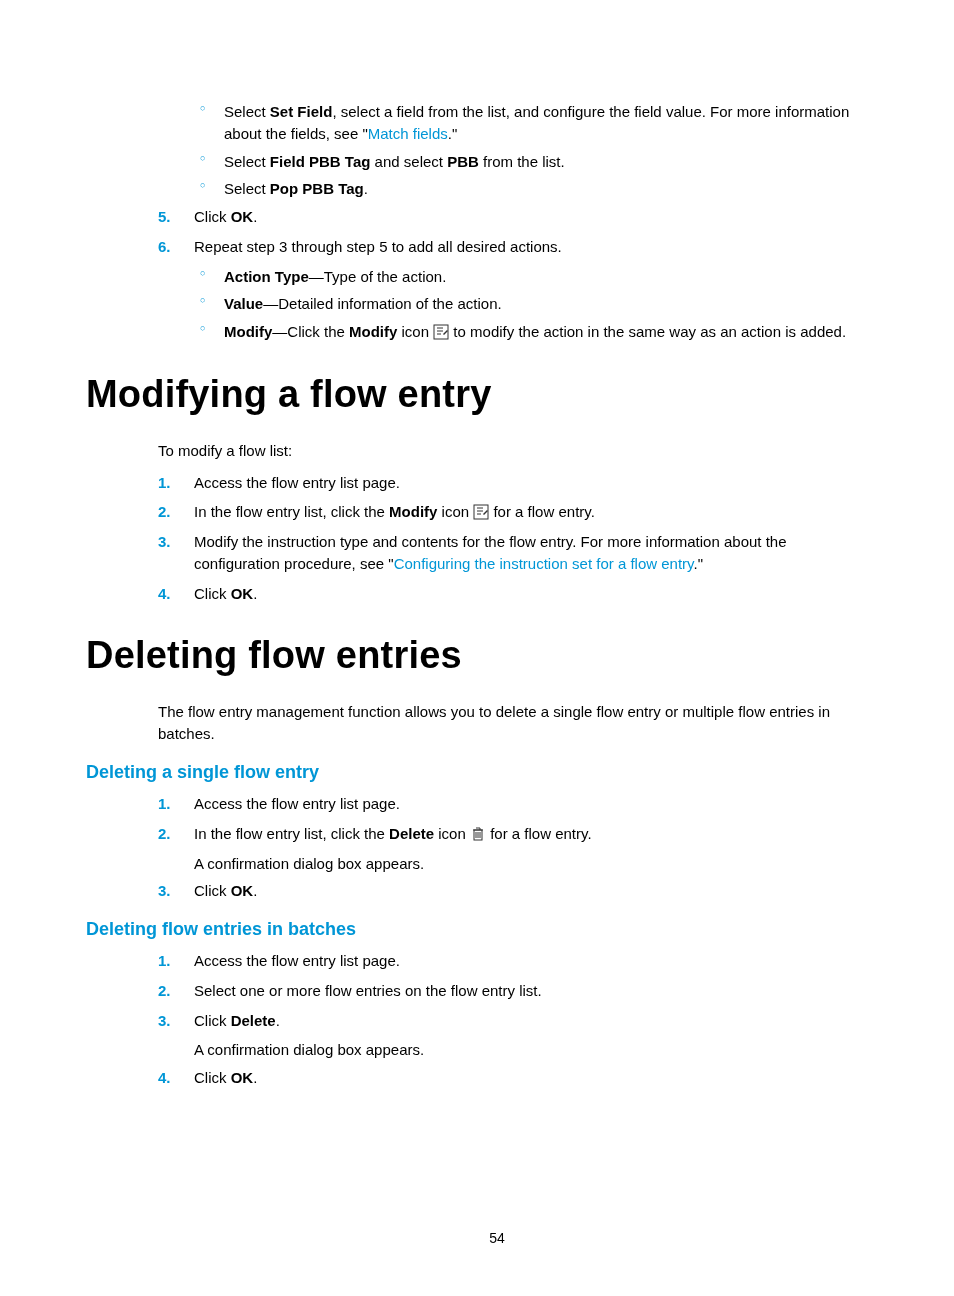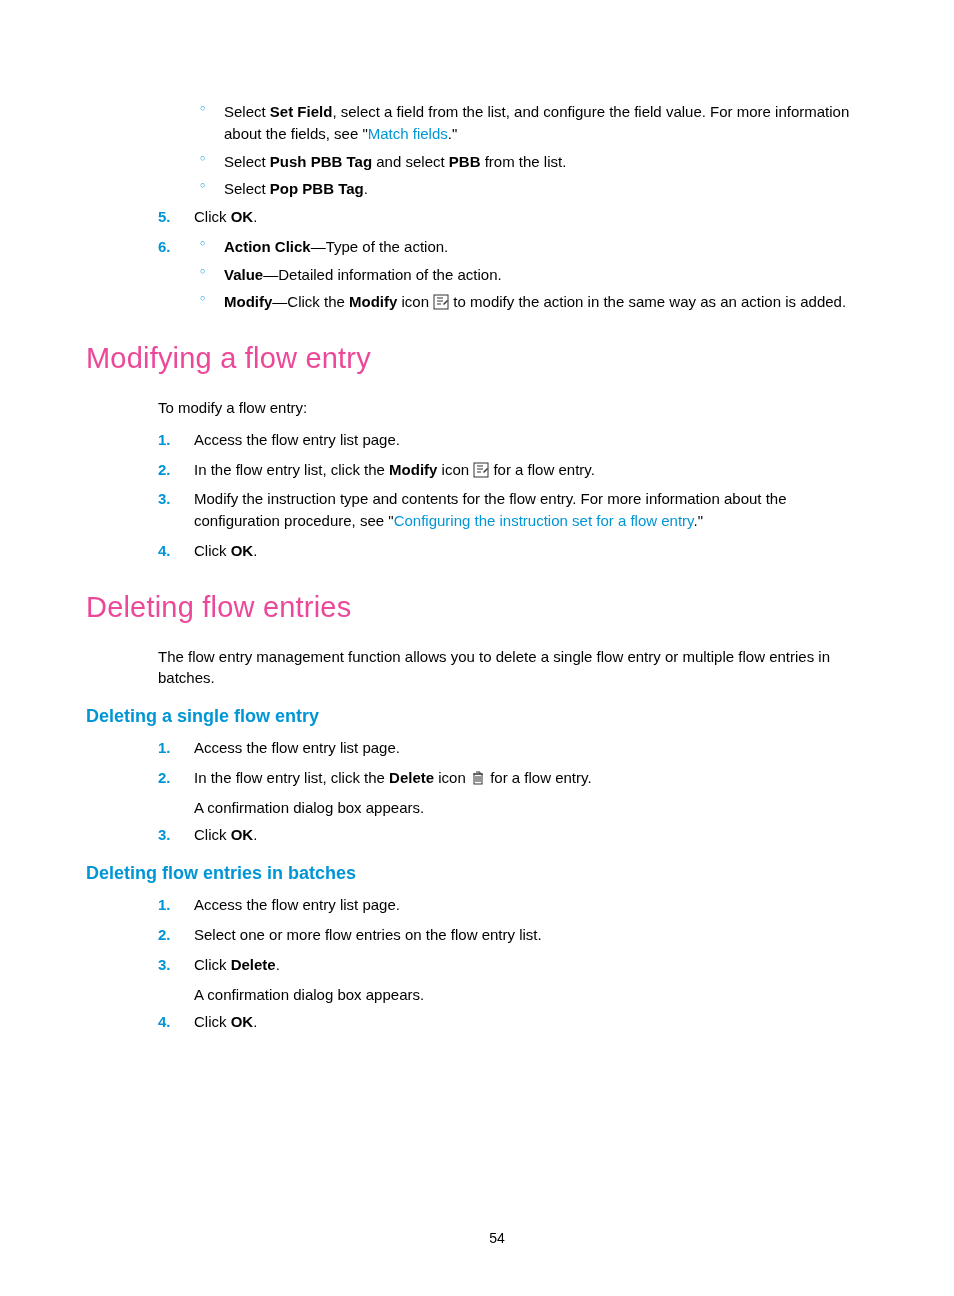--- a/index.html
+++ b/index.html
@@ -16,23 +16,23 @@
     width: 954px;
     height: 1296px;
     position: relative;
     box-sizing: border-box;
     padding: 96px 86px 0 86px;
   }
   .content {
     margin-left: 72px;
   }
   .h2 {
-    color: #ec4899;
-    font-size: 29px;
-    font-weight: 400;
+    color: #000000;
+    font-size: 38px;
+    font-weight: 700;
     margin: 24px 0 18px -72px;
     letter-spacing: 0.2px;
   }
   .h3 {
     color: #0096d6;
     font-size: 18px;
     font-weight: bold;
     margin: 14px 0 8px -72px;
   }
   p {
@@ -101,55 +101,56 @@
 <body>
 
 <div class="page">
   <div class="content">
 
     <ul class="sublist" style="margin-left:36px;">
       <li>
         <span>Select </span><span class="b">Set Field</span><span>, select a field from the list, and configure the field value. For more information about the fields, see "</span><a class="link" href="#">Match fields</a><span>."</span>
       </li>
       <li>
-        <span>Select </span><span class="b">Push PBB Tag</span><span> and select </span><span class="b">PBB</span><span> from the list.</span>
+        <span>Select </span><span class="b">Field PBB Tag</span><span> and select </span><span class="b">PBB</span><span> from the list.</span>
       </li>
       <li>
         <span>Select </span><span class="b">Pop PBB Tag</span><span>.</span>
       </li>
     </ul>
 
     <ol class="numbered">
       <li>
         <span class="num">5.</span>
         <span>Click </span><span class="b">OK</span><span>.</span>
       </li>
       <li>
         <span class="num">6.</span>
+        <span>Repeat step 3 through step 5 to add all desired actions.</span>
       </li>
     </ol>
 
     <ul class="sublist" style="margin-left:36px;">
       <li>
-        <span class="b">Action Click</span><span>—Type of the action.</span>
+        <span class="b">Action Type</span><span>—Type of the action.</span>
       </li>
       <li>
         <span class="b">Value</span><span>—Detailed information of the action.</span>
       </li>
       <li>
         <span class="b">Modify</span><span>—Click the </span><span class="b">Modify</span><span> icon </span><svg class="icon" viewBox="0 0 16 16">
             <rect x="1" y="1" width="14" height="14" fill="none" stroke="#333" stroke-width="1"></rect>
             <path d="M4 4h6M4 7h6M4 10h4" stroke="#333" stroke-width="1"></path>
             <path d="M10 10 L14 6 L15 7 L11 11 Z" fill="#333"></path>
           </svg><span> to modify the action in the same way as an action is added.</span>
       </li>
     </ul>
 
     <h2 class="h2">Modifying a flow entry</h2>
-    <p>To modify a flow entry:</p>
+    <p>To modify a flow list:</p>
     <ol class="numbered">
       <li>
         <span class="num">1.</span>
         <span>Access the flow entry list page.</span>
       </li>
       <li>
         <span class="num">2.</span>
         <span>In the flow entry list, click the </span><span class="b">Modify</span><span> icon </span><svg class="icon" viewBox="0 0 16 16">
             <rect x="1" y="1" width="14" height="14" fill="none" stroke="#333" stroke-width="1"></rect>
             <path d="M4 4h6M4 7h6M4 10h4" stroke="#333" stroke-width="1"></path>

